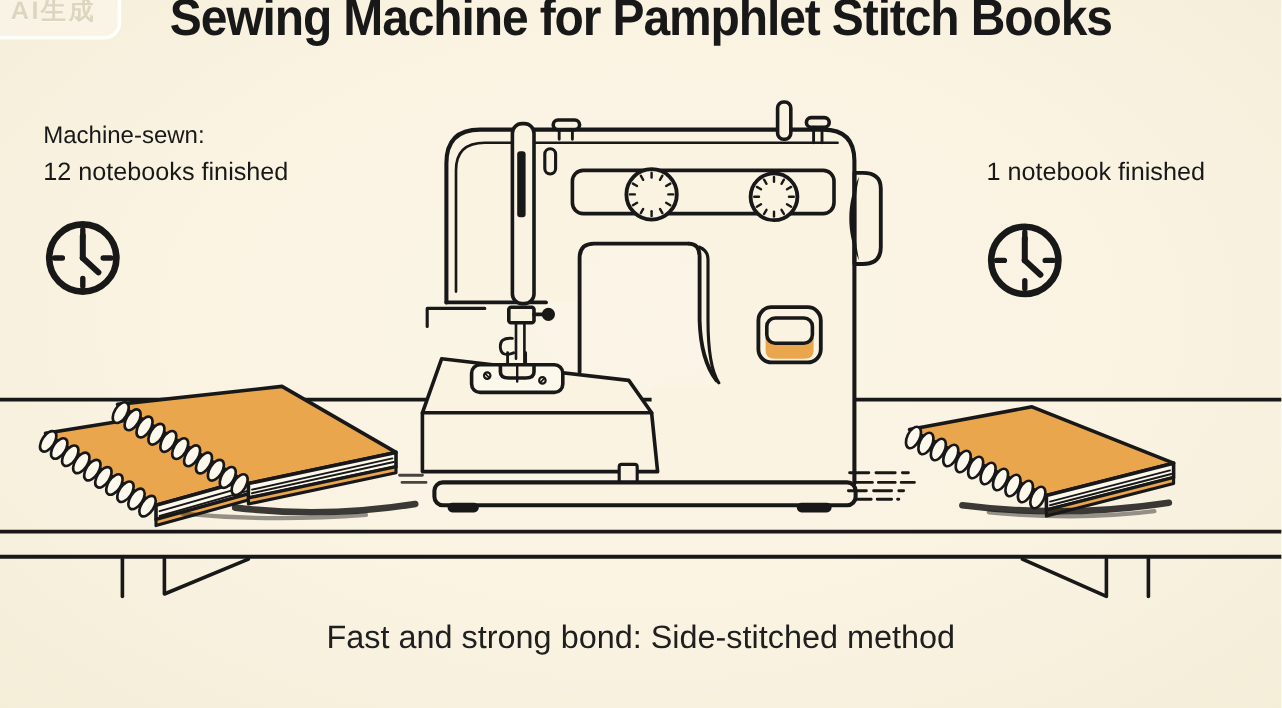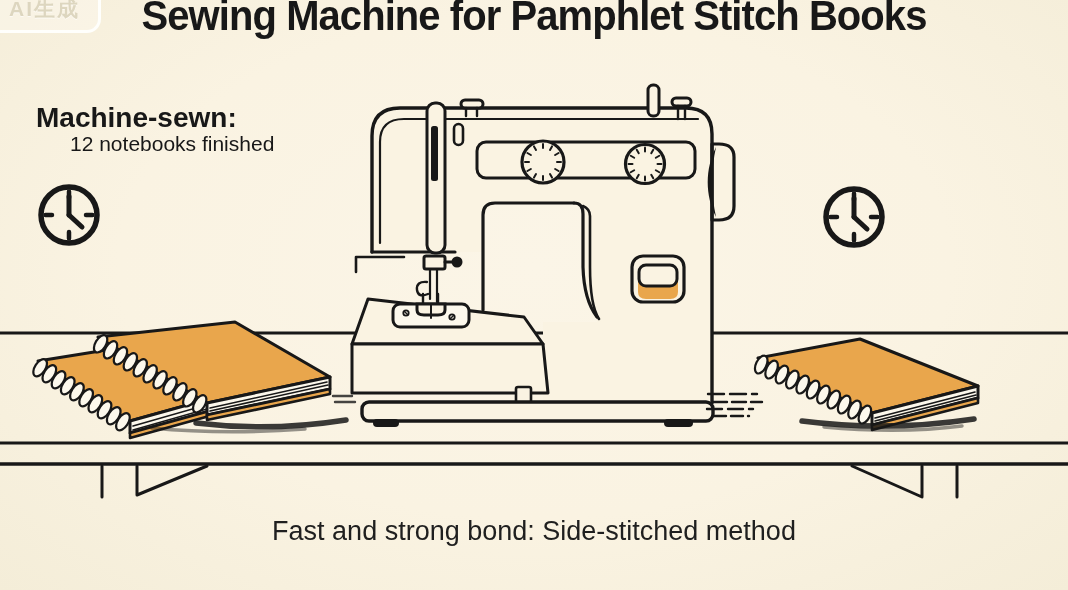--- a/index.html
+++ b/index.html
@@ -20,22 +20,22 @@
     border:3px solid rgba(255,255,255,.9);
     background:rgba(252,249,240,.45);
     color:var(--faint); font-size:21px; font-weight:700; letter-spacing:2px;
     text-shadow:0 1px 0 rgba(255,255,255,.6);
   }
   .title{
     left:0; top:-10px; width:1068px; text-align:center;
     font-size:43px; font-weight:700; letter-spacing:-1px; line-height:1.2;
   }
   .title span{display:inline-block; transform:scaleX(.93); transform-origin:50% 0;}
-  .side-heading{font-size:28px; font-weight:700;}
-  .side-sub{font-size:21px; font-weight:400;margin-left:34px;}
+  .side-heading{font-size:20px; font-weight:400;}
+  .side-sub{font-size:21px; font-weight:400;}
   .left-block{left:36px;}
   .right-block{left:822px;}
   .caption{
     left:0; top:516px; width:1068px; text-align:center;
     font-size:27px; font-weight:400; color:var(--caption_ink);
   }
   .clock{position:absolute; z-index:2;}
   svg .ln{stroke:var(--ink); fill:none; stroke-linecap:round; stroke-linejoin:round;}
 </style>
 </head>
@@ -243,20 +243,21 @@
     <span>AI生成</span>
   </div>
 
   <div class="txt title">
     <span>Sewing Machine for Pamphlet Stitch Books</span>
   </div>
 
   <div class="txt side-heading left-block" style="top:102px">Machine-sewn:</div>
   <div class="txt side-sub left-block" style="top:132px">12 notebooks finished</div>
 
+  <div class="txt side-sub right-block" style="top:132px">1 notebook finished</div>
 
   <svg class="clock" style="left:36px; top:182px" width="66" height="66" viewBox="0 0 66 66">
     <circle cx="33" cy="33" r="28" fill="none" stroke="var(--ink)" stroke-width="5.5"></circle>
     <path d="M 33 9.5 V 16 M 33 56.5 V 50 M 9.5 33 H 16 M 56.5 33 H 50" stroke="var(--ink)" stroke-width="4.5" stroke-linecap="round"></path>
     <path d="M 33 33 V 14.5" stroke="var(--ink)" stroke-width="5" stroke-linecap="round"></path>
     <path d="M 33 33 L 46 45" stroke="var(--ink)" stroke-width="5" stroke-linecap="round"></path>
   </svg>
 
   <svg class="clock" style="left:821px; top:184px" width="66" height="66" viewBox="0 0 66 66">
     <circle cx="33" cy="33" r="28" fill="none" stroke="var(--ink)" stroke-width="5.5"></circle>

